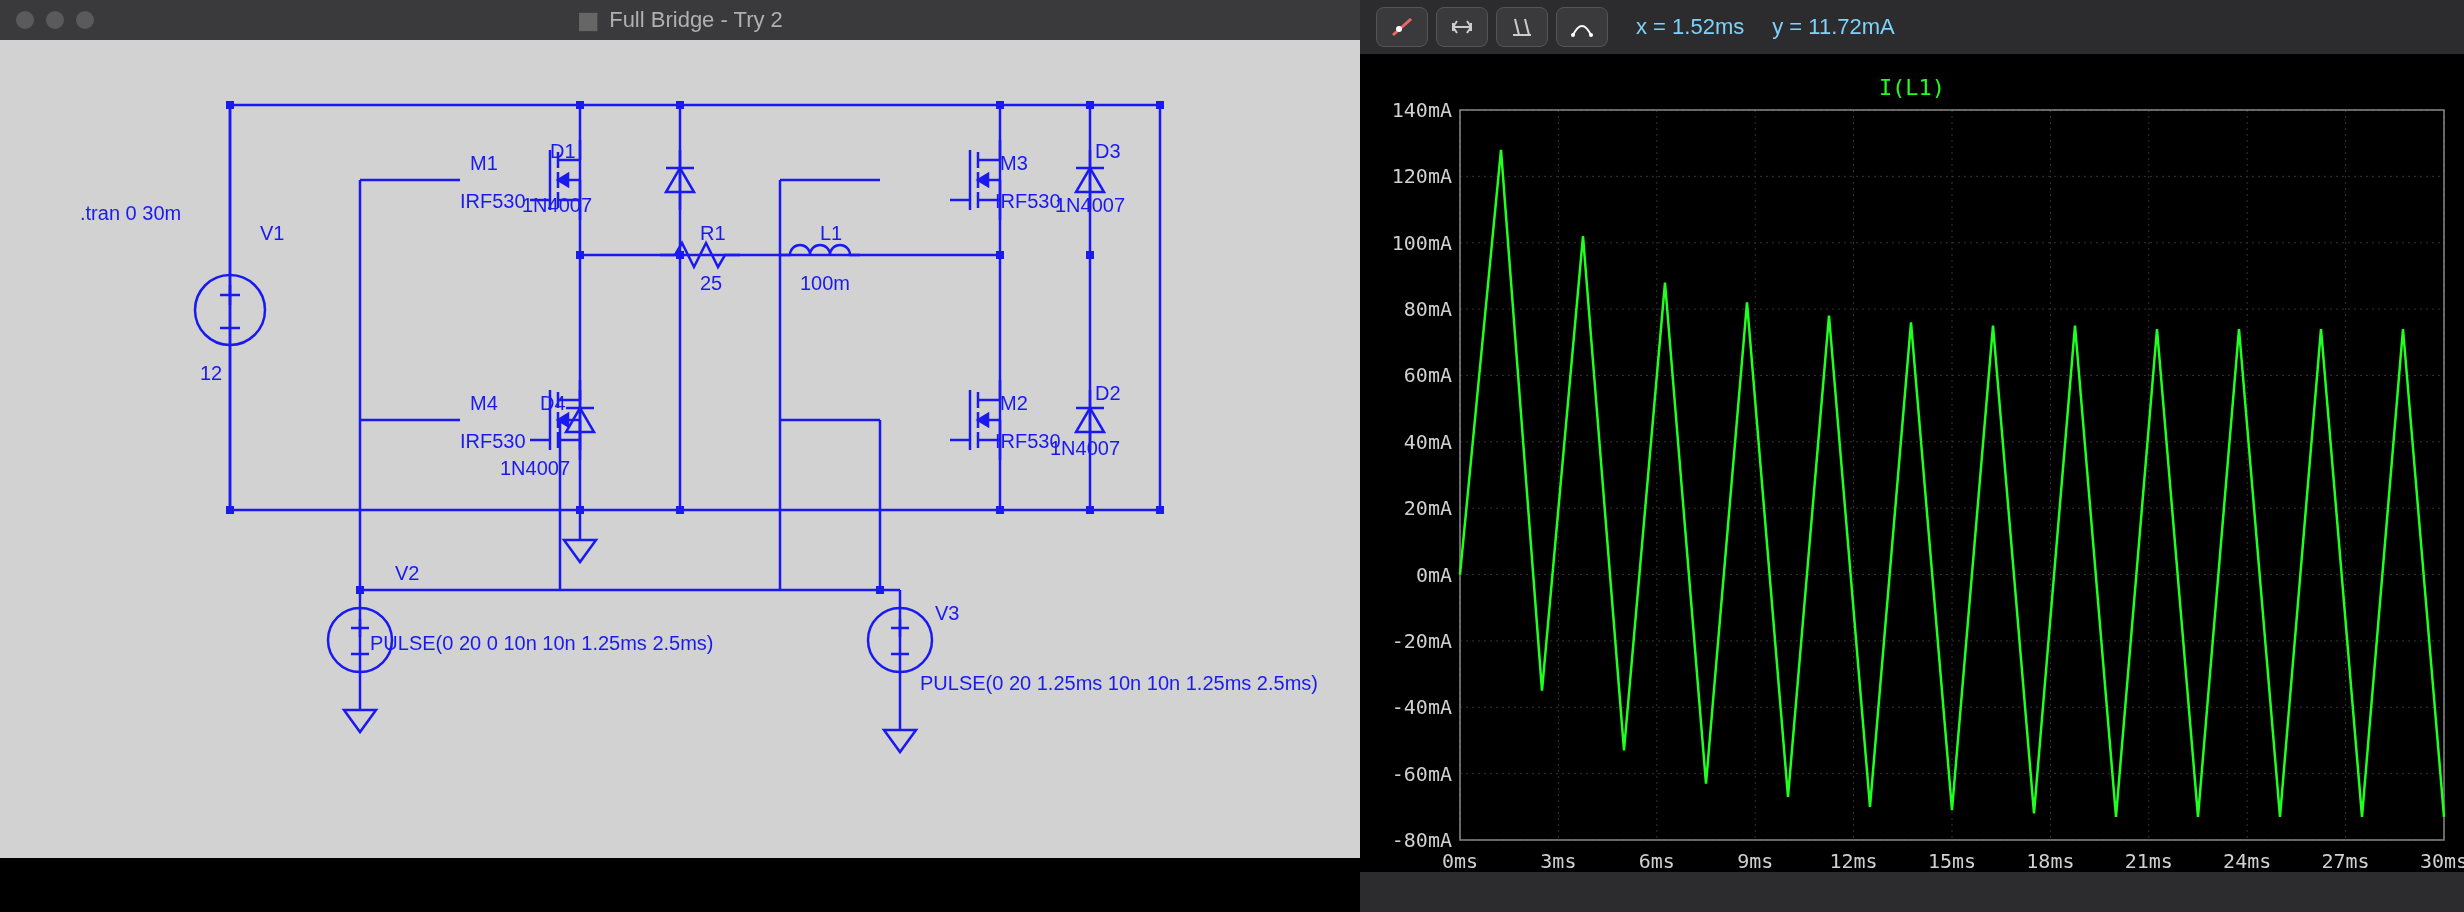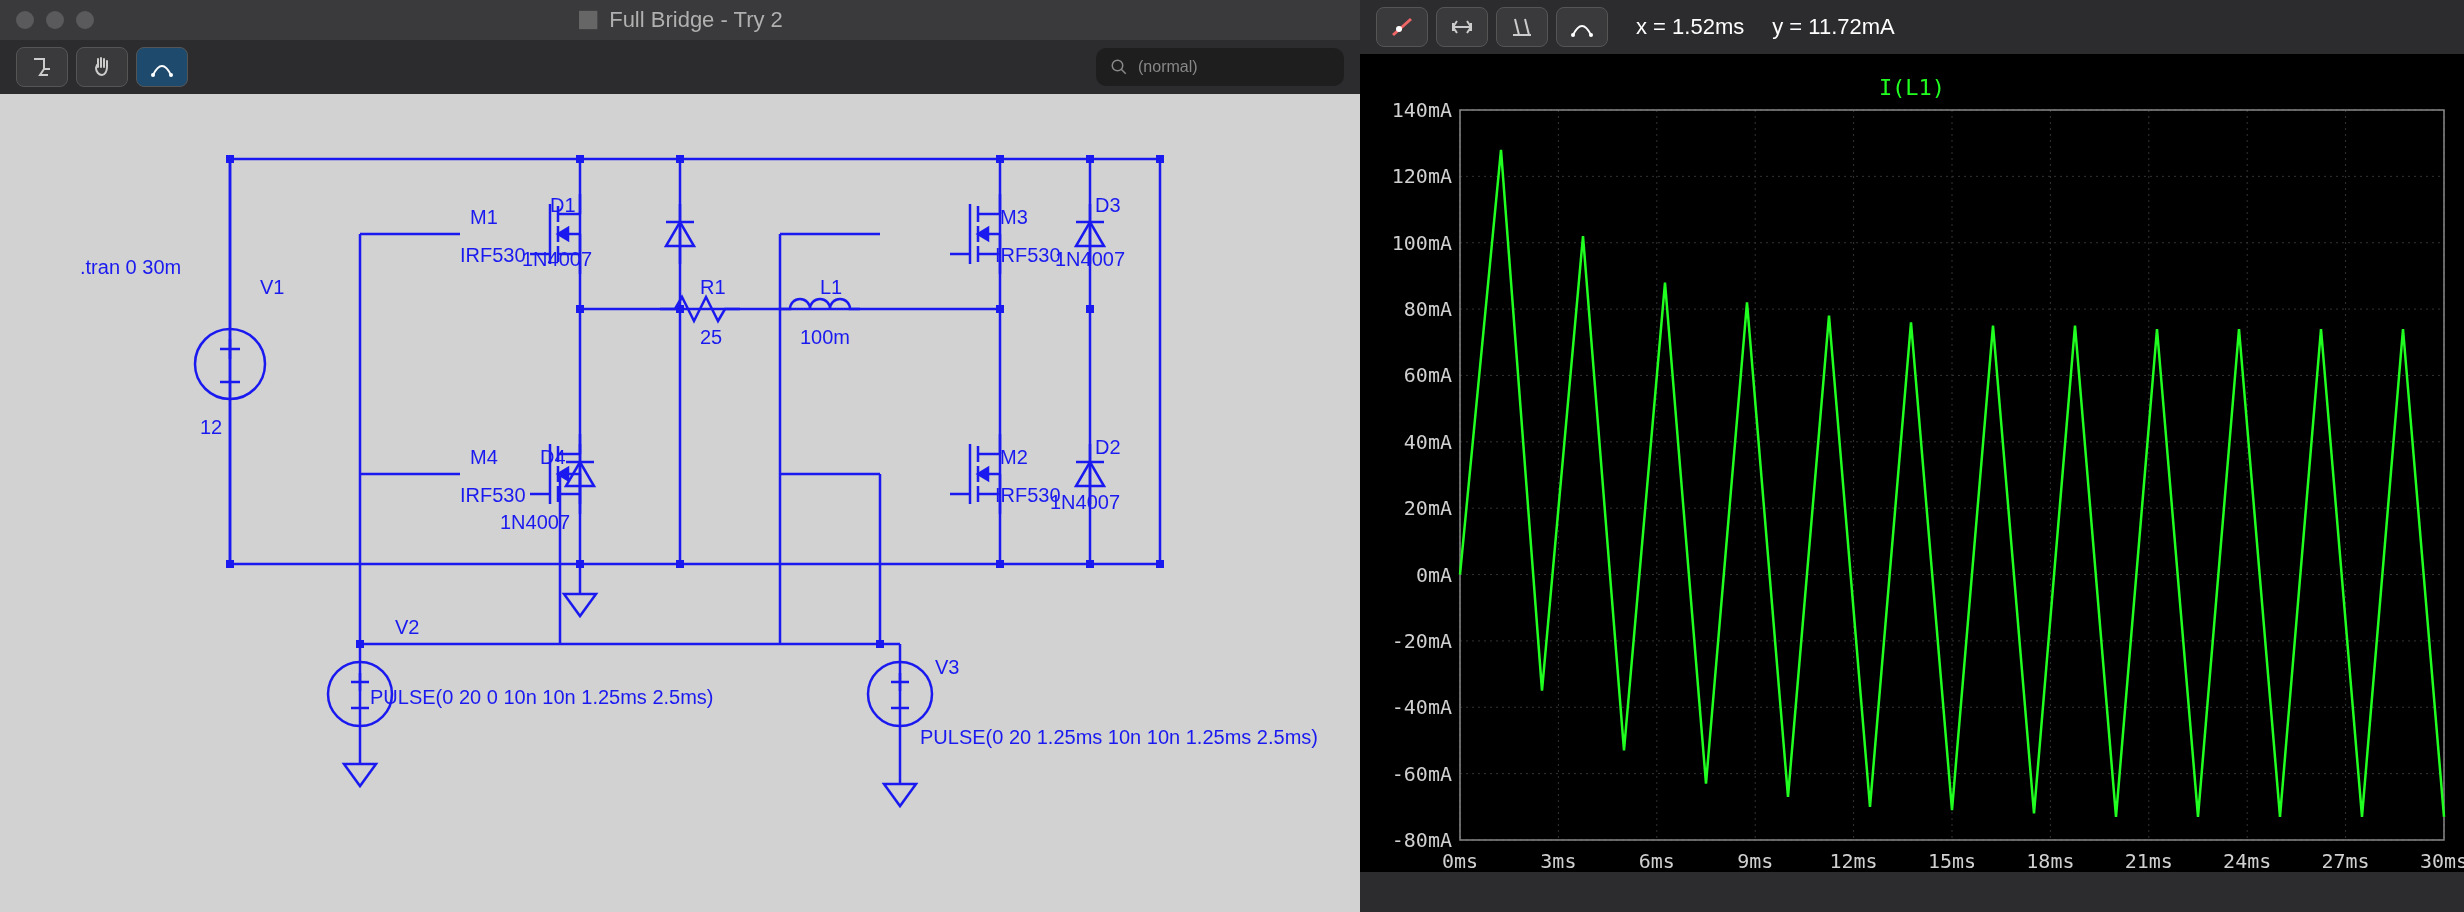--- a/index.html
+++ b/index.html
@@ -4,74 +4,48 @@
 <style>
   html,body{margin:0;padding:0;width:2464px;height:912px;font-family:-apple-system,Helvetica,Arial,sans-serif;background:#000;overflow:hidden;}
   .window{position:absolute;top:0;height:912px;}
   .titlebar{height:40px;background:#3a3a3c;display:flex;align-items:center;color:#b0b0b0;font-size:22px;}
   .traffic{display:flex;gap:12px;margin-left:16px;}
   .dot{width:18px;height:18px;border-radius:50%;}
   .inactive .dot{background:#5a5a5c;}
   .active .dot.r{background:#ff5f57;}
   .active .dot.y{background:#febc2e;}
   .active .dot.g{background:#28c840;}
-  .title-center{position:absolute;left:50%;transform:translateX(-50%);display:flex;align-items:center;gap:10px;}
+  .title-center{position:absolute;left:50%;transform:translateX(-50%);display:flex;align-items:flex-end;gap:10px;}
   .toolbar{height:54px;background:#2c2c2e;display:flex;align-items:center;padding:0 16px;gap:8px;color:#bbb;}
   .tbtn{height:38px;min-width:50px;border:1px solid #555;border-radius:8px;background:#3a3a3c;display:flex;align-items:center;justify-content:center;}
   .search{margin-left:auto;background:#1e1e1e;border-radius:10px;height:38px;width:220px;display:flex;align-items:center;padding:0 14px;color:#888;gap:10px;}
   .schematic{background:#d2d2d2;position:relative;height:818px;}
   .schematic svg{position:absolute;inset:0;}
   .sch-text{font-family:Arial;font-size:20px;fill:#1a1af0;}
   .plot-area{background:#000;height:818px;position:relative;}
   .plot-title{color:#20ff20;font-family:Menlo,monospace;font-size:22px;text-align:center;padding-top:21px;}
   .axis-label{fill:#d0d0d0;font-family:Menlo,monospace;font-size:20px;}
-  .cursor-readout{color:#ffffff;font-size:22px;margin-left:20px;}
+  .cursor-readout{color:#7dd3fc;font-size:22px;margin-left:20px;}
   .tiny-icon{width:22px;height:22px;}
 </style>
 </head>
 <body>
 
 <div class="window" style="left:0;width:1360px;">
   <div class="titlebar inactive">
     <div class="traffic">
       <div class="dot"></div>
       <div class="dot"></div>
       <div class="dot"></div>
     </div>
     <div class="title-center">
       <svg class="tiny-icon" viewBox="0 0 24 24">
           <rect x="2" y="2" width="20" height="20" fill="#666"></rect>
         </svg>
       <span>Full Bridge - Try 2</span>
-    </div>
-  </div>
-  <div class="toolbar">
-    <div class="tbtn">
-      <svg width="24" height="24" viewBox="0 0 24 24">
-          <path d="M4 4 L14 4 L14 14 L20 14 M14 14 L10 20 L18 20" stroke="#ccc" stroke-width="2" fill="none"></path>
-        </svg>
-    </div>
-    <div class="tbtn">
-      <svg width="24" height="24" viewBox="0 0 24 24">
-          <path d="M8 4v8M11 3v9M14 4v8M17 6v6c0 4-2 8-5 8s-6-3-6-7l1-3" stroke="#ccc" stroke-width="2" fill="none" stroke-linecap="round"></path>
-        </svg>
-    </div>
-    <div class="tbtn" style="background:#1e4a6e;">
-      <svg width="30" height="24" viewBox="0 0 30 24">
-          <path d="M6 20 Q15 2 24 20" stroke="#fff" stroke-width="2" fill="none"></path>
-          <circle cx="6" cy="20" r="2" fill="#fff"></circle>
-          <circle cx="24" cy="20" r="2" fill="#fff"></circle>
-        </svg>
-    </div>
-    <div class="search">
-      <svg width="18" height="18" viewBox="0 0 24 24">
-          <circle cx="10" cy="10" r="7" stroke="#888" stroke-width="2" fill="none"></circle>
-          <line x1="15" y1="15" x2="21" y2="21" stroke="#888" stroke-width="2"></line>
-        </svg>
-      <span>(normal)</span>
     </div>
   </div>
 
   <div class="schematic">
     <svg width="1360" height="818" viewBox="0 0 1360 818">
       <g stroke="#1a1af0" stroke-width="2.5" fill="none">
 
         <path d="M230 65 H1160 V470 H230 Z"></path>
 
         <path d="M580 215 H1000"></path>

